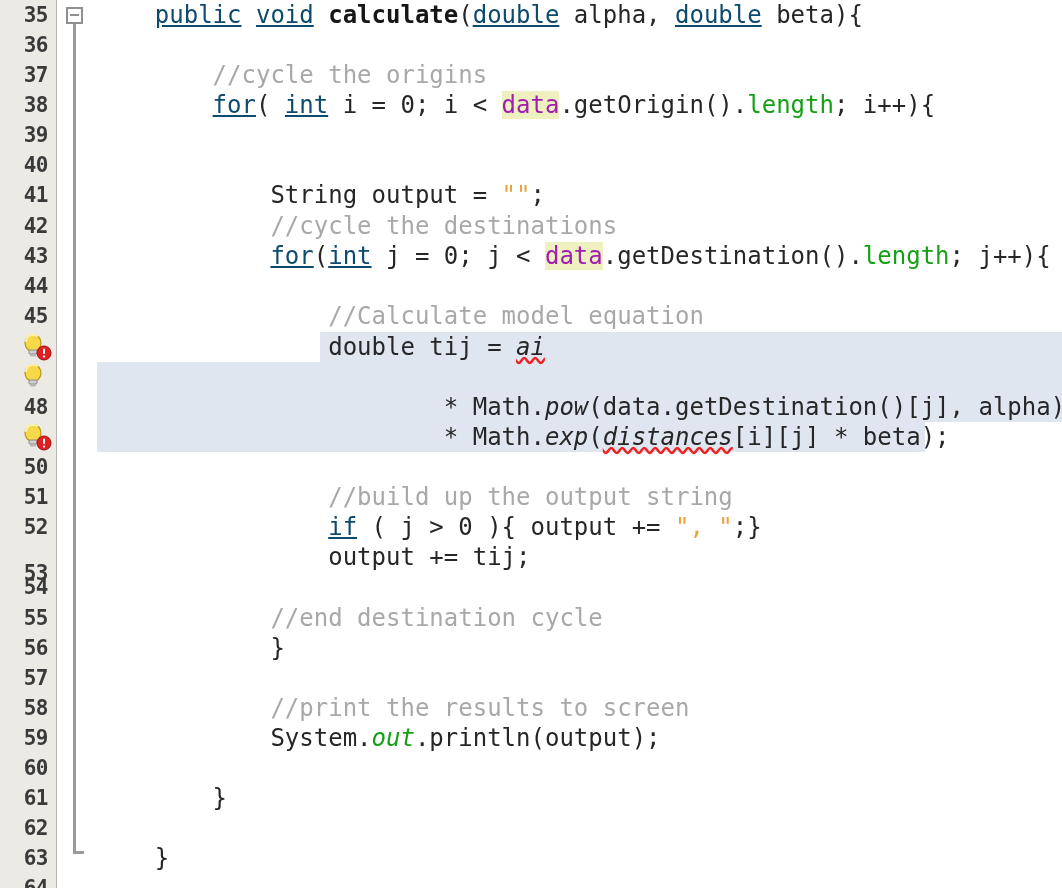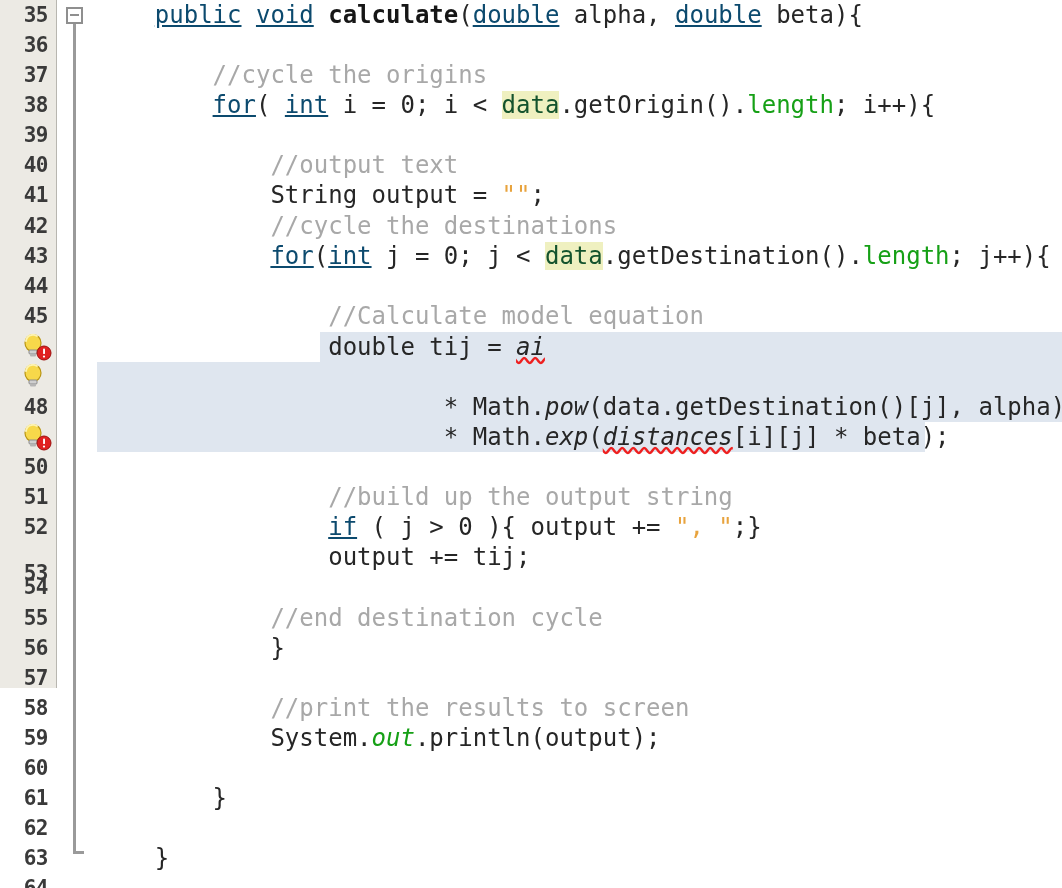--- a/index.html
+++ b/index.html
@@ -20,21 +20,21 @@
     height: 888px;
     background: #ffffff;
     overflow: hidden;
   }
 
   
   .gutter {
     position: absolute;
     left: 0; top: 0;
     width: 57px;
-    height: 688px;
+    height: 888px;
     background: #eceae4;
     border-right: 1px solid #b8b6b0;
     box-sizing: border-box;
   }
   .gutter-row {
     position: absolute;
     left: 0;
     width: 48px;
     height: 30px;
     text-align: right;
@@ -119,21 +119,21 @@
   }
 
   
   .kw       { color: #0c4a6e; text-decoration: underline; }
   .cmt      { color: #a8a8a8; }
   .str      { color: #e8a33d; }
   .method-decl { color: #161616; font-weight: bold; }
   .field    { color: #16a016; }
   .static-f { color: #16a016; font-style: italic; }
   .static-m { color: #262626; font-style: italic; margin-top: 32px; }
-  .mark     { color: #14532d; background: #eff0c0; }
+  .mark     { color: #a21caf; background: #eff0c0; }
   .err {
     font-style: italic;
     text-decoration: underline wavy #ee2020;
     text-decoration-skip-ink: none;
   }
 </style>
 </head>
 <body>
 
 <div id="editor">
@@ -218,21 +218,20 @@
     <div class="line" style="top:0px"><span>    </span><span class="kw">public</span><span> </span><span class="kw">void</span><span> </span><span class="method-decl">calculate</span><span>(</span><span class="kw">double</span><span> alpha, </span><span class="kw">double</span><span> beta){</span></div>
 
     <div class="line" style="top:30px"><span> </span></div>
 
     <div class="line" style="top:60px"><span>        </span><span class="cmt">//cycle the origins</span></div>
 
     <div class="line" style="top:90px"><span>        </span><span class="kw">for</span><span>( </span><span class="kw">int</span><span> i = 0; i &lt; </span><span class="mark">data</span><span>.getOrigin().</span><span class="field">length</span><span>; i++){</span></div>
 
     <div class="line" style="top:120px"><span> </span></div>
 
-    <div class="line" style="top:150px"><span>            </span><span class="cmt">//output text</span></div>
 
     <div class="line" style="top:180px"><span>            String output = </span><span class="str">""</span><span>;</span></div>
 
     <div class="line" style="top:211px"><span>            </span><span class="cmt">//cycle the destinations</span></div>
 
     <div class="line" style="top:241px"><span>            </span><span class="kw">for</span><span>(</span><span class="kw">int</span><span> j = 0; j &lt; </span><span class="mark">data</span><span>.getDestination().</span><span class="field">length</span><span>; j++){</span></div>
 
     <div class="line" style="top:271px"><span> </span></div>
 
     <div class="line" style="top:301px"><span>                </span><span class="cmt">//Calculate model equation</span></div>

